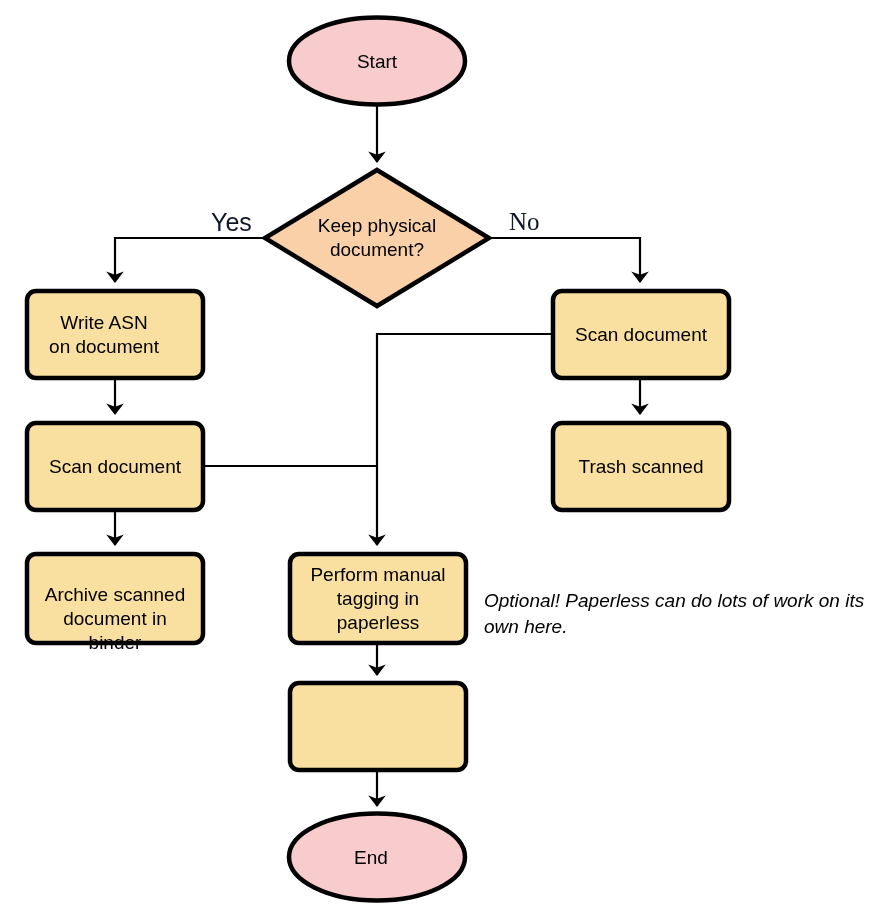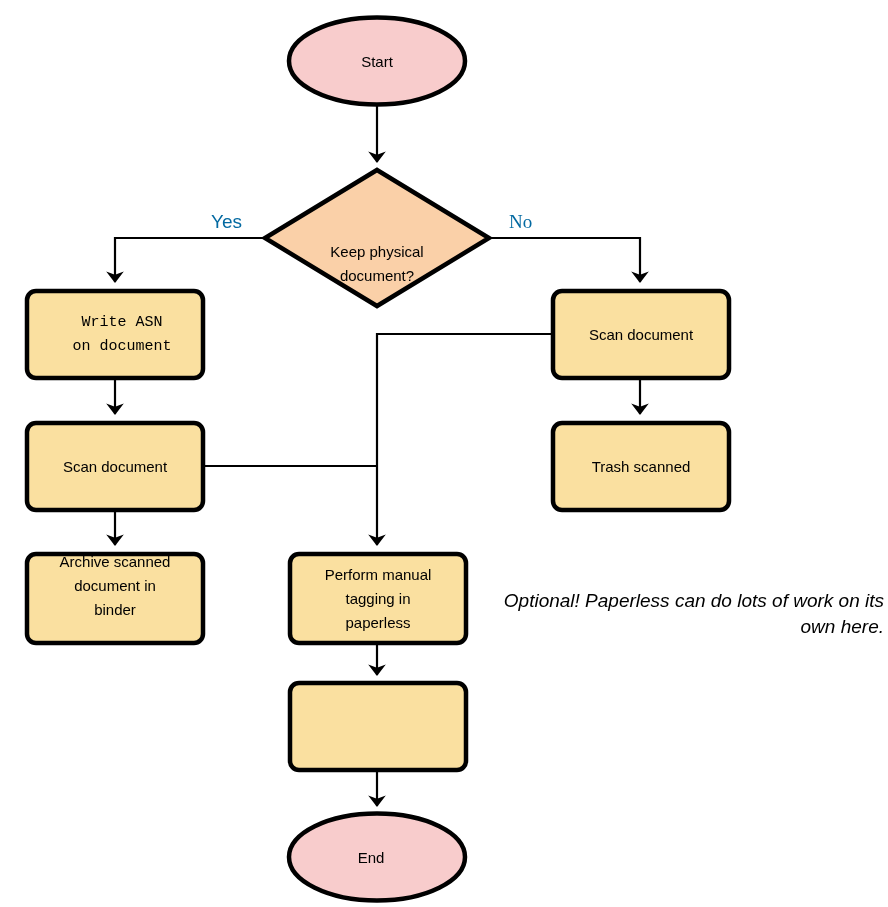--- a/index.html
+++ b/index.html
@@ -25,32 +25,32 @@
     width: 888px;
     height: 907px;
   }
   .node-label {
     position: absolute;
     display: flex;
     align-items: center;
     justify-content: center;
     text-align: center;
     font-family: "Liberation Sans", sans-serif;
-    font-size: 15px;
+    font-size: 19px;
     line-height: 24px;
     color: #000000;
     white-space: pre-line;
     pointer-events: none;
   }
   .edge-label {
     position: absolute;
     font-family: "Liberation Sans", sans-serif;
-    font-size: 19px;
+    font-size: 25px;
     line-height: 22px;
-    color: #0369a1;
+    color: #0f172a;
     white-space: nowrap;
   }
   .note-text {
     position: absolute;
     font-family: "Liberation Sans", sans-serif;
     font-style: italic;
     font-size: 19px;
     line-height: 26px;
     color: #000000;
   }
@@ -109,42 +109,42 @@
       <rect x="290" y="554" width="176" height="89" rx="9" ry="9" fill="#fae0a0" stroke="#000000" stroke-width="4.5"></rect>
 
       <rect x="290" y="683" width="176" height="87" rx="9" ry="9" fill="#fae0a0" stroke="#000000" stroke-width="4.5"></rect>
 
       <ellipse cx="377" cy="857" rx="88" ry="43.5" fill="#f8cccc" stroke="#000000" stroke-width="4.5"></ellipse>
     </g>
   </svg>
 
   <div class="node-label" style="left:289px; top:18px; width:176px; height:87px;">Start</div>
 
-  <div class="node-label" style="left:277px; top:214px; width:200px; height:48px;margin-top:26px;">Keep physical
+  <div class="node-label" style="left:277px; top:214px; width:200px; height:48px;">Keep physical
 document?</div>
 
-  <div class="node-label" style="left:34px; top:291px; width:176px; height:87px;font-family:Liberation Mono, monospace;">Write ASN
+  <div class="node-label" style="left:16px; top:291px; width:176px; height:87px;">Write ASN
 on document</div>
 
   <div class="node-label" style="left:27px; top:423px; width:176px; height:87px;">Scan document</div>
 
-  <div class="node-label" style="left:27px; top:541px; width:176px; height:89px;">Archive scanned
+  <div class="node-label" style="left:27px; top:574px; width:176px; height:89px;">Archive scanned
 document in
 binder</div>
 
   <div class="node-label" style="left:553px; top:291px; width:176px; height:87px;">Scan document</div>
 
   <div class="node-label" style="left:553px; top:423px; width:176px; height:87px;">Trash scanned</div>
 
   <div class="node-label" style="left:290px; top:554px; width:176px; height:89px;">Perform manual
 tagging in
 paperless</div>
 
 
   <div class="node-label" style="left:283px; top:814px; width:176px; height:87px;">End</div>
 
   <div class="edge-label" style="left:211px; top:211px;">Yes</div>
 
   <div class="edge-label" style="left:509px; top:211px;font-family:Liberation Serif, serif;">No</div>
 
-  <div class="note-text" style="left:484px; top:588px; width:400px;text-align:right;">Optional! Paperless can do lots of work on its own here.</div>
+  <div class="note-text" style="left:484px; top:588px; width:400px;">Optional! Paperless can do lots of work on its own here.</div>
 
 </div>
 
 </body></html>

